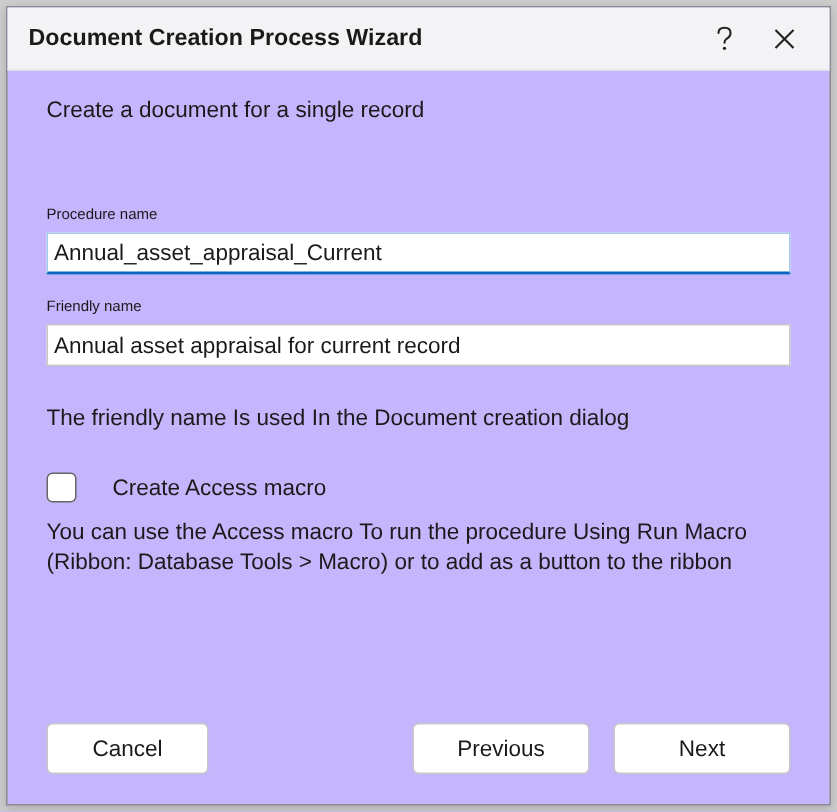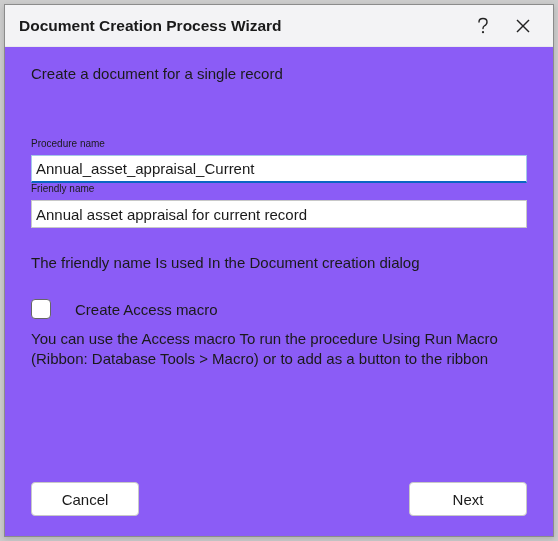--- a/index.html
+++ b/index.html
@@ -5,21 +5,21 @@
     * { box-sizing: border-box; margin: 0; padding: 0; }
     body {
       font-family: "Segoe UI", Tahoma, sans-serif;
       background: #ccc;
       display: flex; justify-content: center; align-items: center;
       width: 558px; height: 541px;
       overflow: hidden;
     }
     .window {
       width: 550px; height: 533px;
-      background: #8b5cf6;
+      background: #c4b5fd;
       border: 1px solid #8b8b8b;
       display: flex; flex-direction: column;
       box-shadow: 0 2px 6px rgba(0,0,0,0.15);
     }
     .titlebar {
       height: 42px;
       background: #f3f3f5;
       display: flex; align-items: center;
       padding: 0 10px 0 14px;
       border-bottom: 1px solid #e9e9ec;
@@ -59,21 +59,21 @@
       padding: 2px 4px;
       border: 1px solid #c8c8c8;
       background: #fff;
       color: #1a1a1a;
       outline: none;
     }
     .input.focused {
       border: 1px solid #a5c8e8;
       border-bottom: 2px solid #0a66c2;
     }
-    .gap1 { }
+    .gap1 { margin-bottom: 16px; }
     .help-text {
       font-size: 15px;
       margin-top: 26px;
       margin-bottom: 28px;
     }
     .checkbox-row {
       display: flex; align-items: center;
       gap: 24px;
       margin-bottom: 10px;
     }
@@ -148,16 +148,17 @@
 
     <div class="checkbox-row">
       <div class="cb"></div>
       <div class="cb-label">Create Access macro</div>
     </div>
     <div class="macro-help">You can use the Access macro To run the procedure Using Run Macro (Ribbon: Database Tools &gt; Macro) or to add as a button to the ribbon</div>
 
     <div class="button-row">
       <button class="btn cancel">Cancel</button>
       <div class="spacer"></div>
+      <button class="btn">Previous</button>
       <button class="btn">Next</button>
     </div>
   </div>
 </div>
 
 </body></html>

